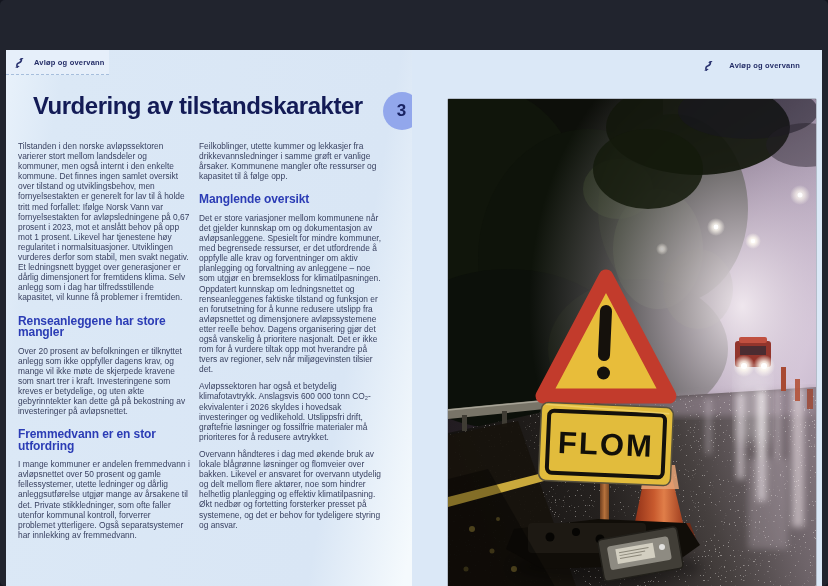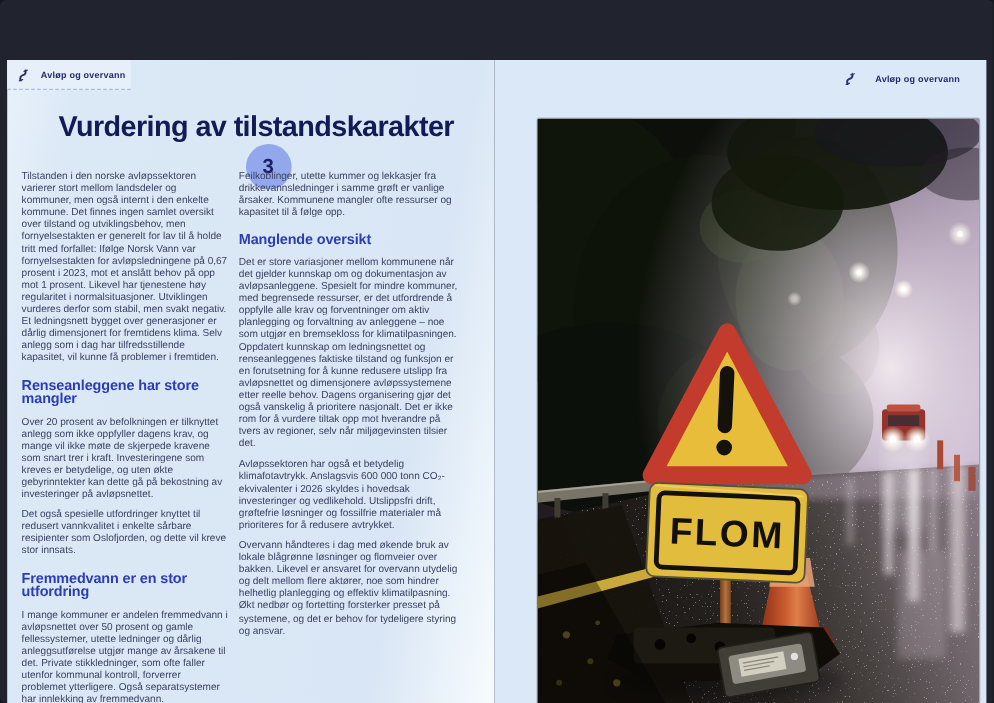--- a/index.html
+++ b/index.html
@@ -22,21 +22,21 @@
     display:flex; align-items:center; gap:7px; padding-left:8px;
   }
   .tab-r {
     position:absolute; top:4px; right:22px; height:22px;
     display:flex; align-items:center; gap:13px;
   }
   .tab-label { font-size:7.5px; font-weight:700; color:#232c66; letter-spacing:.2px; white-space:nowrap; }
   .pipe-icon svg { display:block; }
 
   
-  .title-row { position:absolute; top:42px; left:27px; right:18px; display:flex; align-items:center;flex-direction:column; }
+  .title-row { position:absolute; top:42px; left:27px; right:18px; display:flex; align-items:flex-start; }
   h1 { font-size:24px; font-weight:700; color:#131b56; letter-spacing:-0.5px; white-space:nowrap; }
   .badge {
     width:38px; height:38px; border-radius:50%; background:#92a7ec;
     display:flex; align-items:center; justify-content:center;
     font-size:17px; font-weight:600; color:#1a2363; margin-left:20px; flex:0 0 auto;
   }
 
   
   .cols { position:absolute; top:91px; left:12px; display:flex; gap:9px; }
   .col1 { width:172px; }
@@ -81,21 +81,20 @@
     <div class="title-row">
       <h1>Vurdering av tilstandskarakter</h1>
       <div class="badge">3</div>
     </div>
 
     <div class="cols">
       <div class="col1">
         <p>Tilstanden i den norske avløpssektoren varierer stort mellom landsdeler og kommuner, men også internt i den enkelte kommune. Det finnes ingen samlet oversikt over tilstand og utviklingsbehov, men fornyelsestakten er generelt for lav til å holde tritt med forfallet: Ifølge Norsk Vann var fornyelsestakten for avløpsledningene på 0,67 prosent i 2023, mot et anslått behov på opp mot 1 prosent. Likevel har tjenestene høy regularitet i normalsituasjoner. Utviklingen vurderes derfor som stabil, men svakt negativ. Et ledningsnett bygget over generasjoner er dårlig dimensjonert for fremtidens klima. Selv anlegg som i dag har tilfredsstillende kapasitet, vil kunne få problemer i fremtiden.</p>
         <h3>Renseanleggene har store mangler</h3>
         <p>Over 20 prosent av befolkningen er tilknyttet anlegg som ikke oppfyller dagens krav, og mange vil ikke møte de skjerpede kravene som snart trer i kraft. Investeringene som kreves er betydelige, og uten økte gebyrinntekter kan dette gå på bekostning av investeringer på avløpsnettet.</p>
-        <p>Det også spesielle utfordringer knyttet til redusert vannkvalitet i enkelte sårbare resipienter som Oslofjorden, og dette vil kreve stor innsats.</p>
         <h3>Fremmedvann er en stor utfordring</h3>
         <p>I mange kommuner er andelen fremmedvann i avløpsnettet over 50 prosent og gamle fellessystemer, utette ledninger og dårlig anleggsutførelse utgjør mange av årsakene til det. Private stikkledninger, som ofte faller utenfor kommunal kontroll, forverrer problemet ytterligere. Også separatsystemer har innlekking av fremmedvann.</p>
       </div>
       <div class="col2">
         <p>Feilkoblinger, utette kummer og lekkasjer fra drikkevannsledninger i samme grøft er vanlige årsaker. Kommunene mangler ofte ressurser og kapasitet til å følge opp.</p>
         <h3>Manglende oversikt</h3>
         <p>Det er store variasjoner mellom kommunene når det gjelder kunnskap om og dokumentasjon av avløpsanleggene. Spesielt for mindre kommuner, med begrensede ressurser, er det utfordrende å oppfylle alle krav og forventninger om aktiv planlegging og forvaltning av anleggene – noe som utgjør en bremsekloss for klimatilpasningen. Oppdatert kunnskap om ledningsnettet og renseanleggenes faktiske tilstand og funksjon er en forutsetning for å kunne redusere utslipp fra avløpsnettet og dimensjonere avløpssystemene etter reelle behov. Dagens organisering gjør det også vanskelig å prioritere nasjonalt. Det er ikke rom for å vurdere tiltak opp mot hverandre på tvers av regioner, selv når miljøgevinsten tilsier det.</p>
         <p>Avløpssektoren har også et betydelig klimafotavtrykk. Anslagsvis 600 000 tonn CO₂-ekvivalenter i 2026 skyldes i hovedsak investeringer og vedlikehold. Utslippsfri drift, grøftefrie løsninger og fossilfrie materialer må prioriteres for å redusere avtrykket.</p>
         <p>Overvann håndteres i dag med økende bruk av lokale blågrønne løsninger og flomveier over bakken. Likevel er ansvaret for overvann utydelig og delt mellom flere aktører, noe som hindrer helhetlig planlegging og effektiv klimatilpasning. Økt nedbør og fortetting forsterker presset på systemene, og det er behov for tydeligere styring og ansvar.</p>
       </div>

